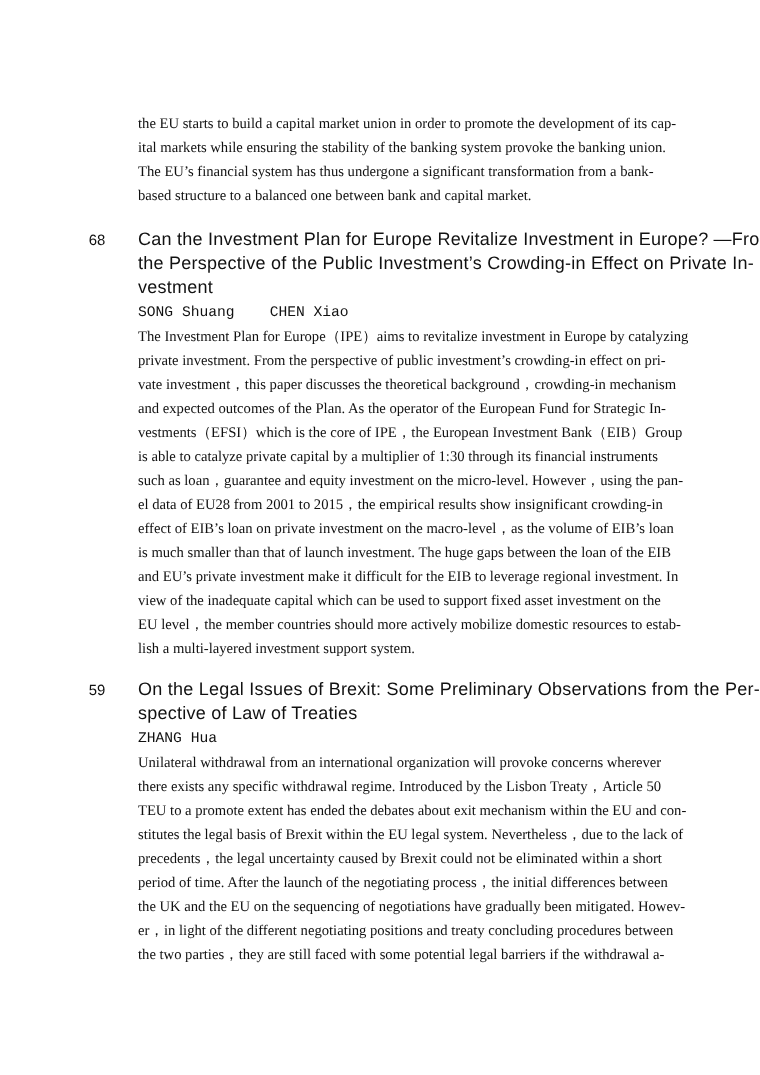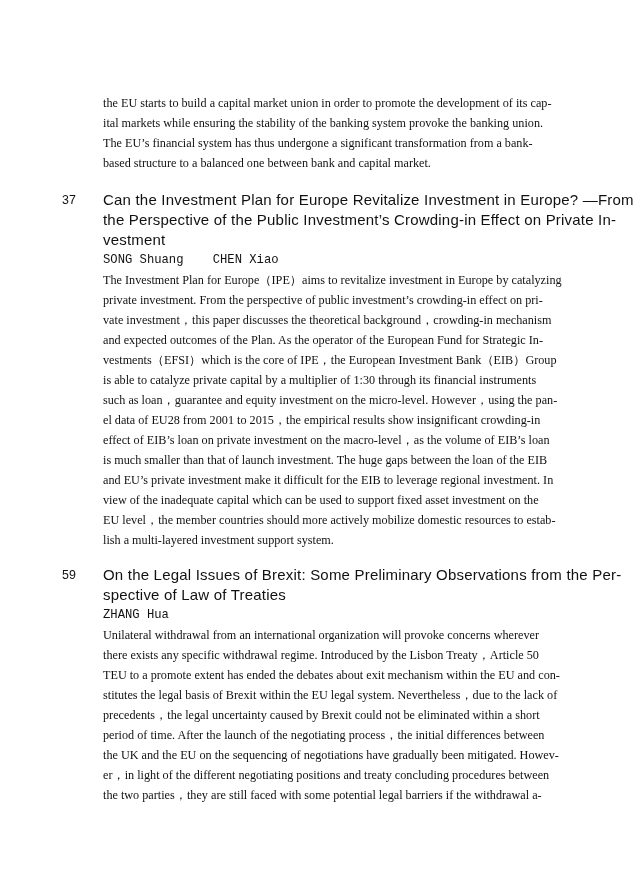--- a/index.html
+++ b/index.html
@@ -9,21 +9,21 @@
     }
     body {
       width: 633px;
       height: 896px;
       position: relative;
       overflow: hidden;
       color: #111111;
     }
     .page {
       position: absolute;
-      left: 0;
+      left: 12px;
       top: 0;
       width: 527px;
       height: 896px;
     }
     .line {
       position: absolute;
       left: 103px;
       width: 387px;
       white-space: nowrap;
       font-family: "Liberation Serif", "DejaVu Serif", serif;
@@ -72,21 +72,21 @@
 <div class="page">
 
   <div>
     <div class="line" style="top:96px">the EU starts to build a capital market union in order to promote the development of its cap-</div>
     <div class="line" style="top:116px">ital markets while ensuring the stability of the banking system provoke the banking union.</div>
     <div class="line" style="top:136px">The EU’s financial system has thus undergone a significant transformation from a bank-</div>
     <div class="line last" style="top:156px">based structure to a balanced one between bank and capital market.</div>
   </div>
 
   <div>
-    <div class="page-num" style="top:193px">37</div>
+    <div class="page-num" style="top:193px">68</div>
     <div class="title-line" style="top:193px">Can the Investment Plan for Europe Revitalize Investment in Europe? —From</div>
     <div class="title-line" style="top:213px">the Perspective of the Public Investment’s Crowding-in Effect on Private In-</div>
     <div class="title-line last" style="top:233px">vestment</div>
     <div class="authors" style="top:253px">SONG Shuang    CHEN Xiao</div>
 
     <div>
       <div class="line" style="top:273px">The Investment Plan for Europe（IPE）aims to revitalize investment in Europe by catalyzing</div>
       <div class="line" style="top:293px">private investment. From the perspective of public investment’s crowding-in effect on pri-</div>
       <div class="line" style="top:313px">vate investment，this paper discusses the theoretical background，crowding-in mechanism</div>
       <div class="line" style="top:333px">and expected outcomes of the Plan. As the operator of the European Fund for Strategic In-</div>

